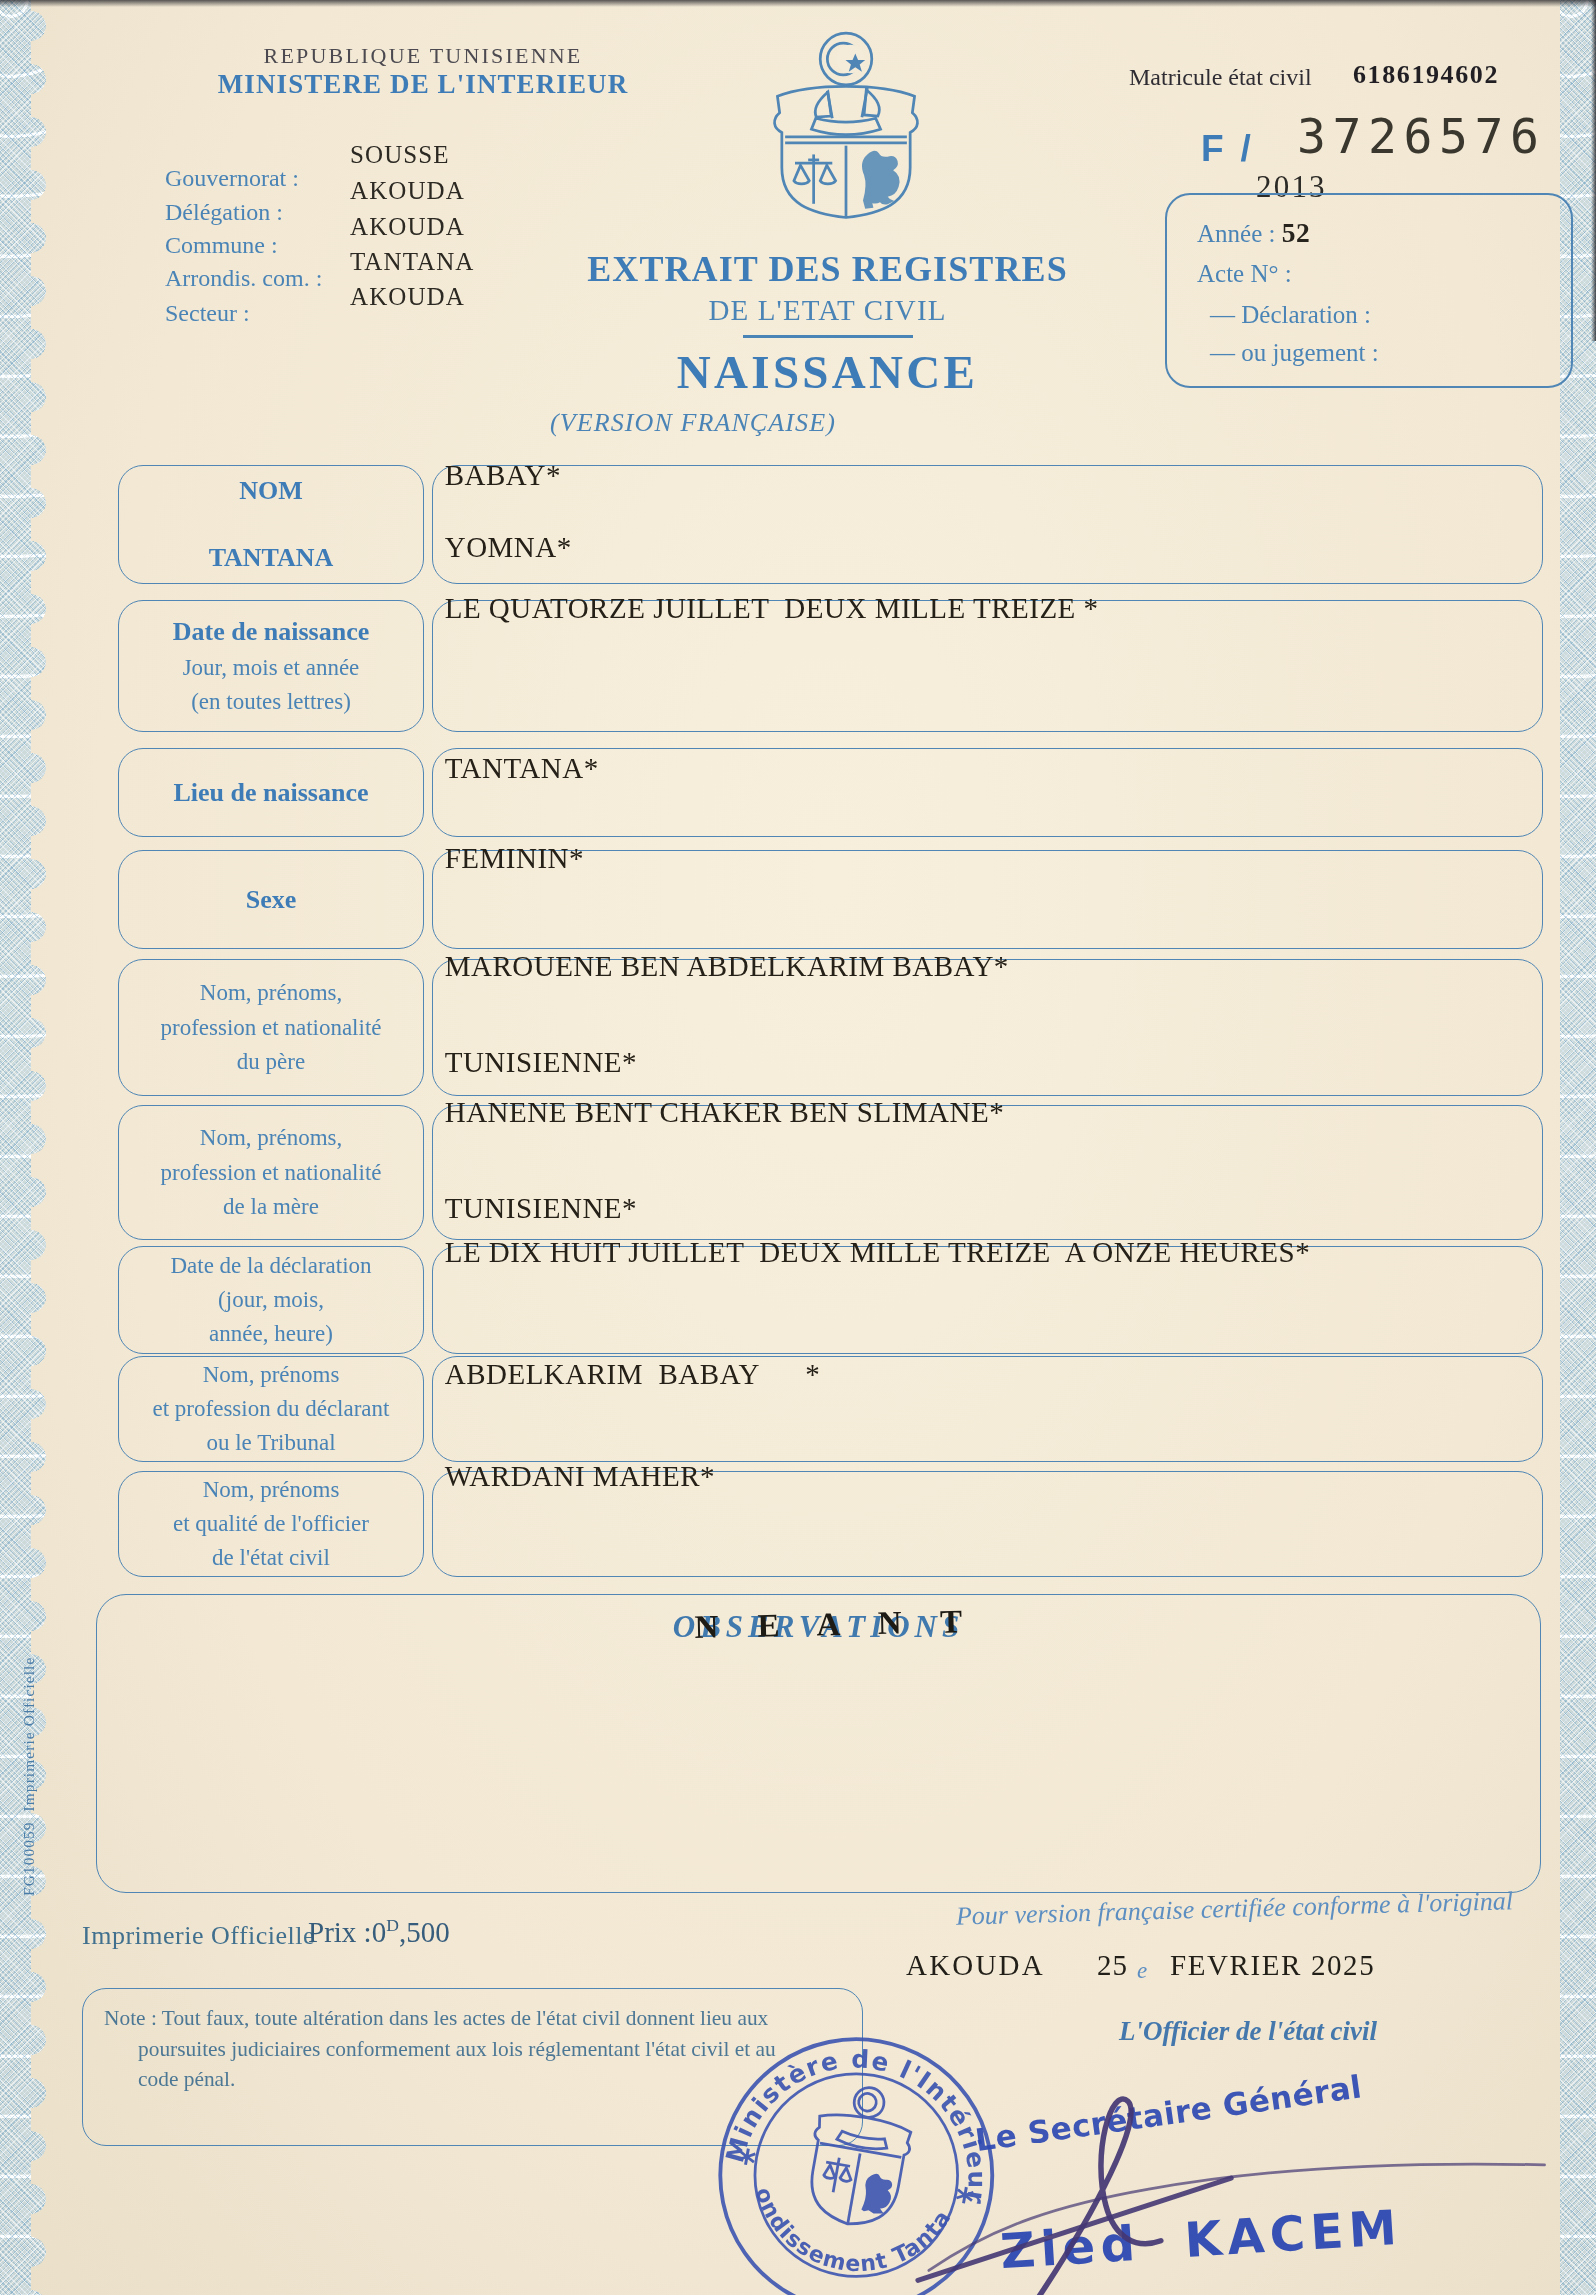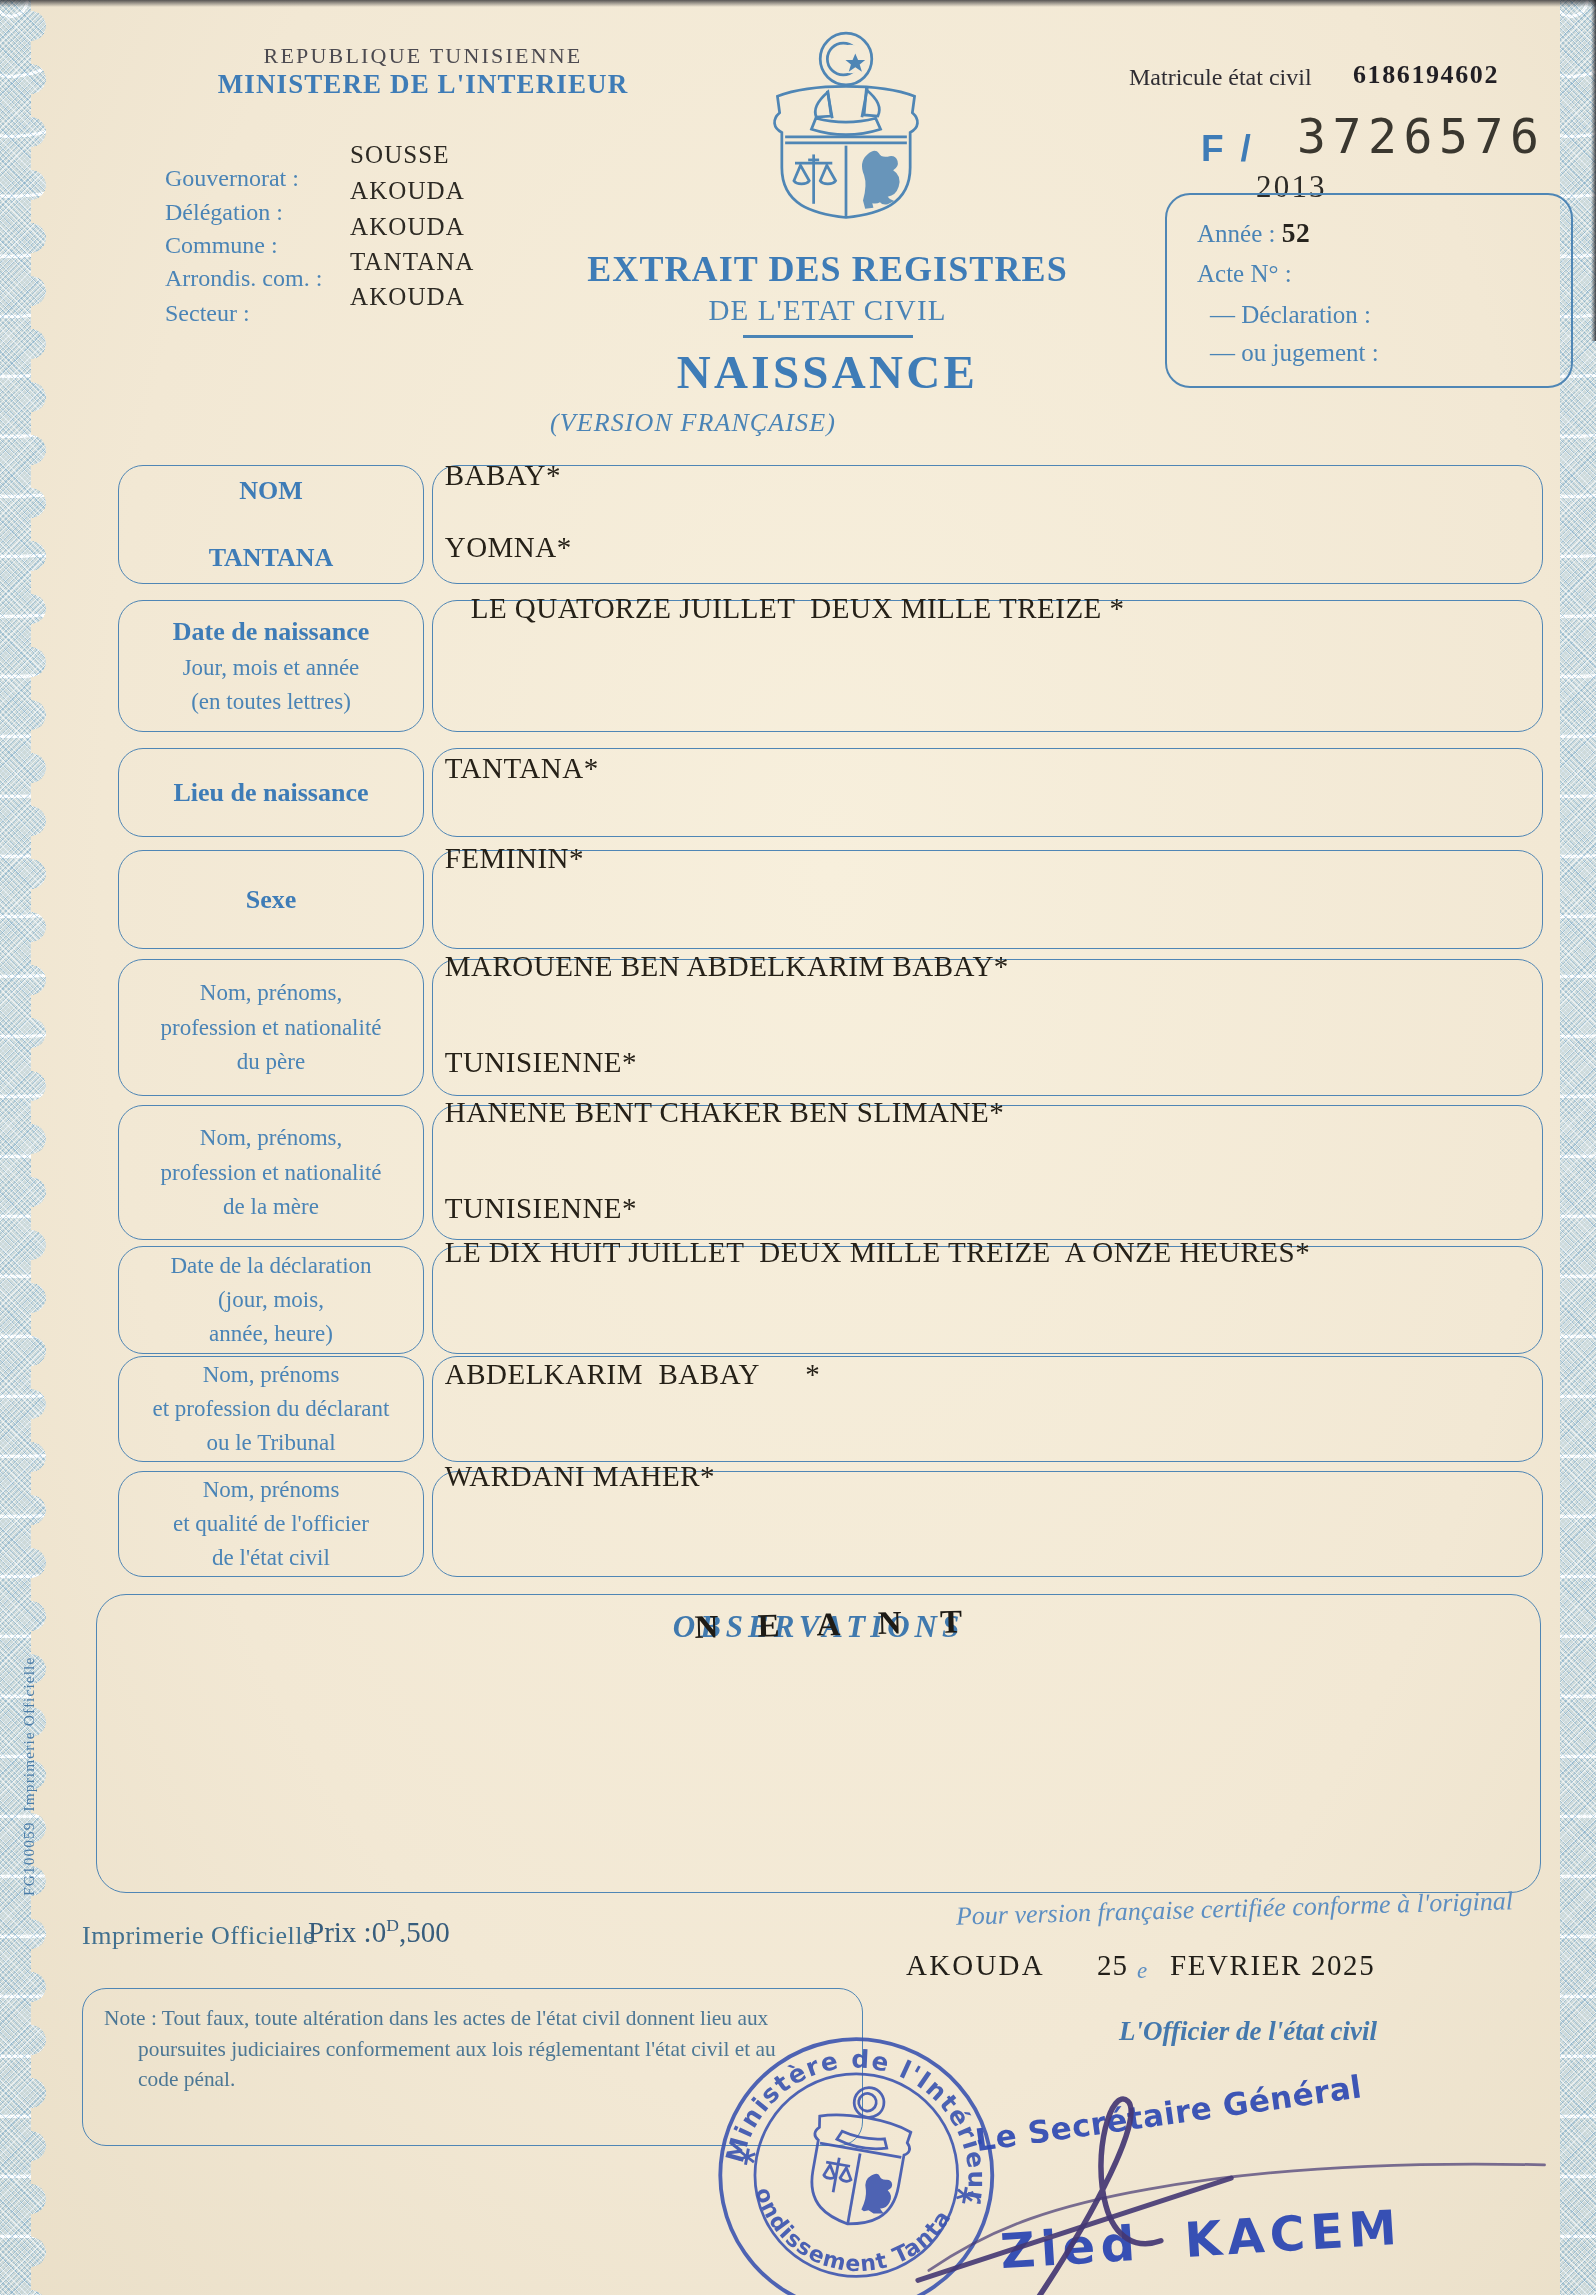--- a/index.html
+++ b/index.html
@@ -60,21 +60,21 @@
 
   
   .row{position:absolute;left:118px;width:1425px;display:flex;gap:7.7px;}
   .lbox{width:306px;flex:none;border:1.9px solid #4f86b5;border-radius:25px;display:flex;flex-direction:column;align-items:center;justify-content:center;gap:4.4px;padding:3.3px 7.7px;box-sizing:border-box;}
   .vbox{flex:1;border:1.9px solid #4f86b5;border-radius:25px;position:relative;}
   .ll{font-size:23px;color:#4a84b6;text-align:center;line-height:1.3;}
   .ll.big{font-size:26px;font-weight:bold;color:#3e7cb7;}
   .vl{position:absolute;left:12px;font-size:29px;color:#262118;letter-spacing:0.5px;white-space:pre;}
   .r1 .lbox{gap:33px;}
   .r1 .v0{top:-6.6px;} .r1 .v1{top:65px;}
-  .r2 .v0{top:-8.8px;margin-left:26px;}
+  .r2 .v0{top:-8.8px;}
   .r3 .v0{top:3.3px;}
   .r4 .v0{top:-8.8px;}
   .r5 .v0{top:-10px;} .r5 .v1{top:86px;}
   .r6 .v0{top:-10px;} .r6 .v1{top:86px;}
   .r7 .v0{top:-11px;}
   .r8 .v0{top:1.1px;}
   .r9 .v0{top:-12px;}
 
   
   .obs-box{left:96px;top:1594px;width:1443px;height:297px;border:1.9px solid #4f86b5;border-radius:30px;}

